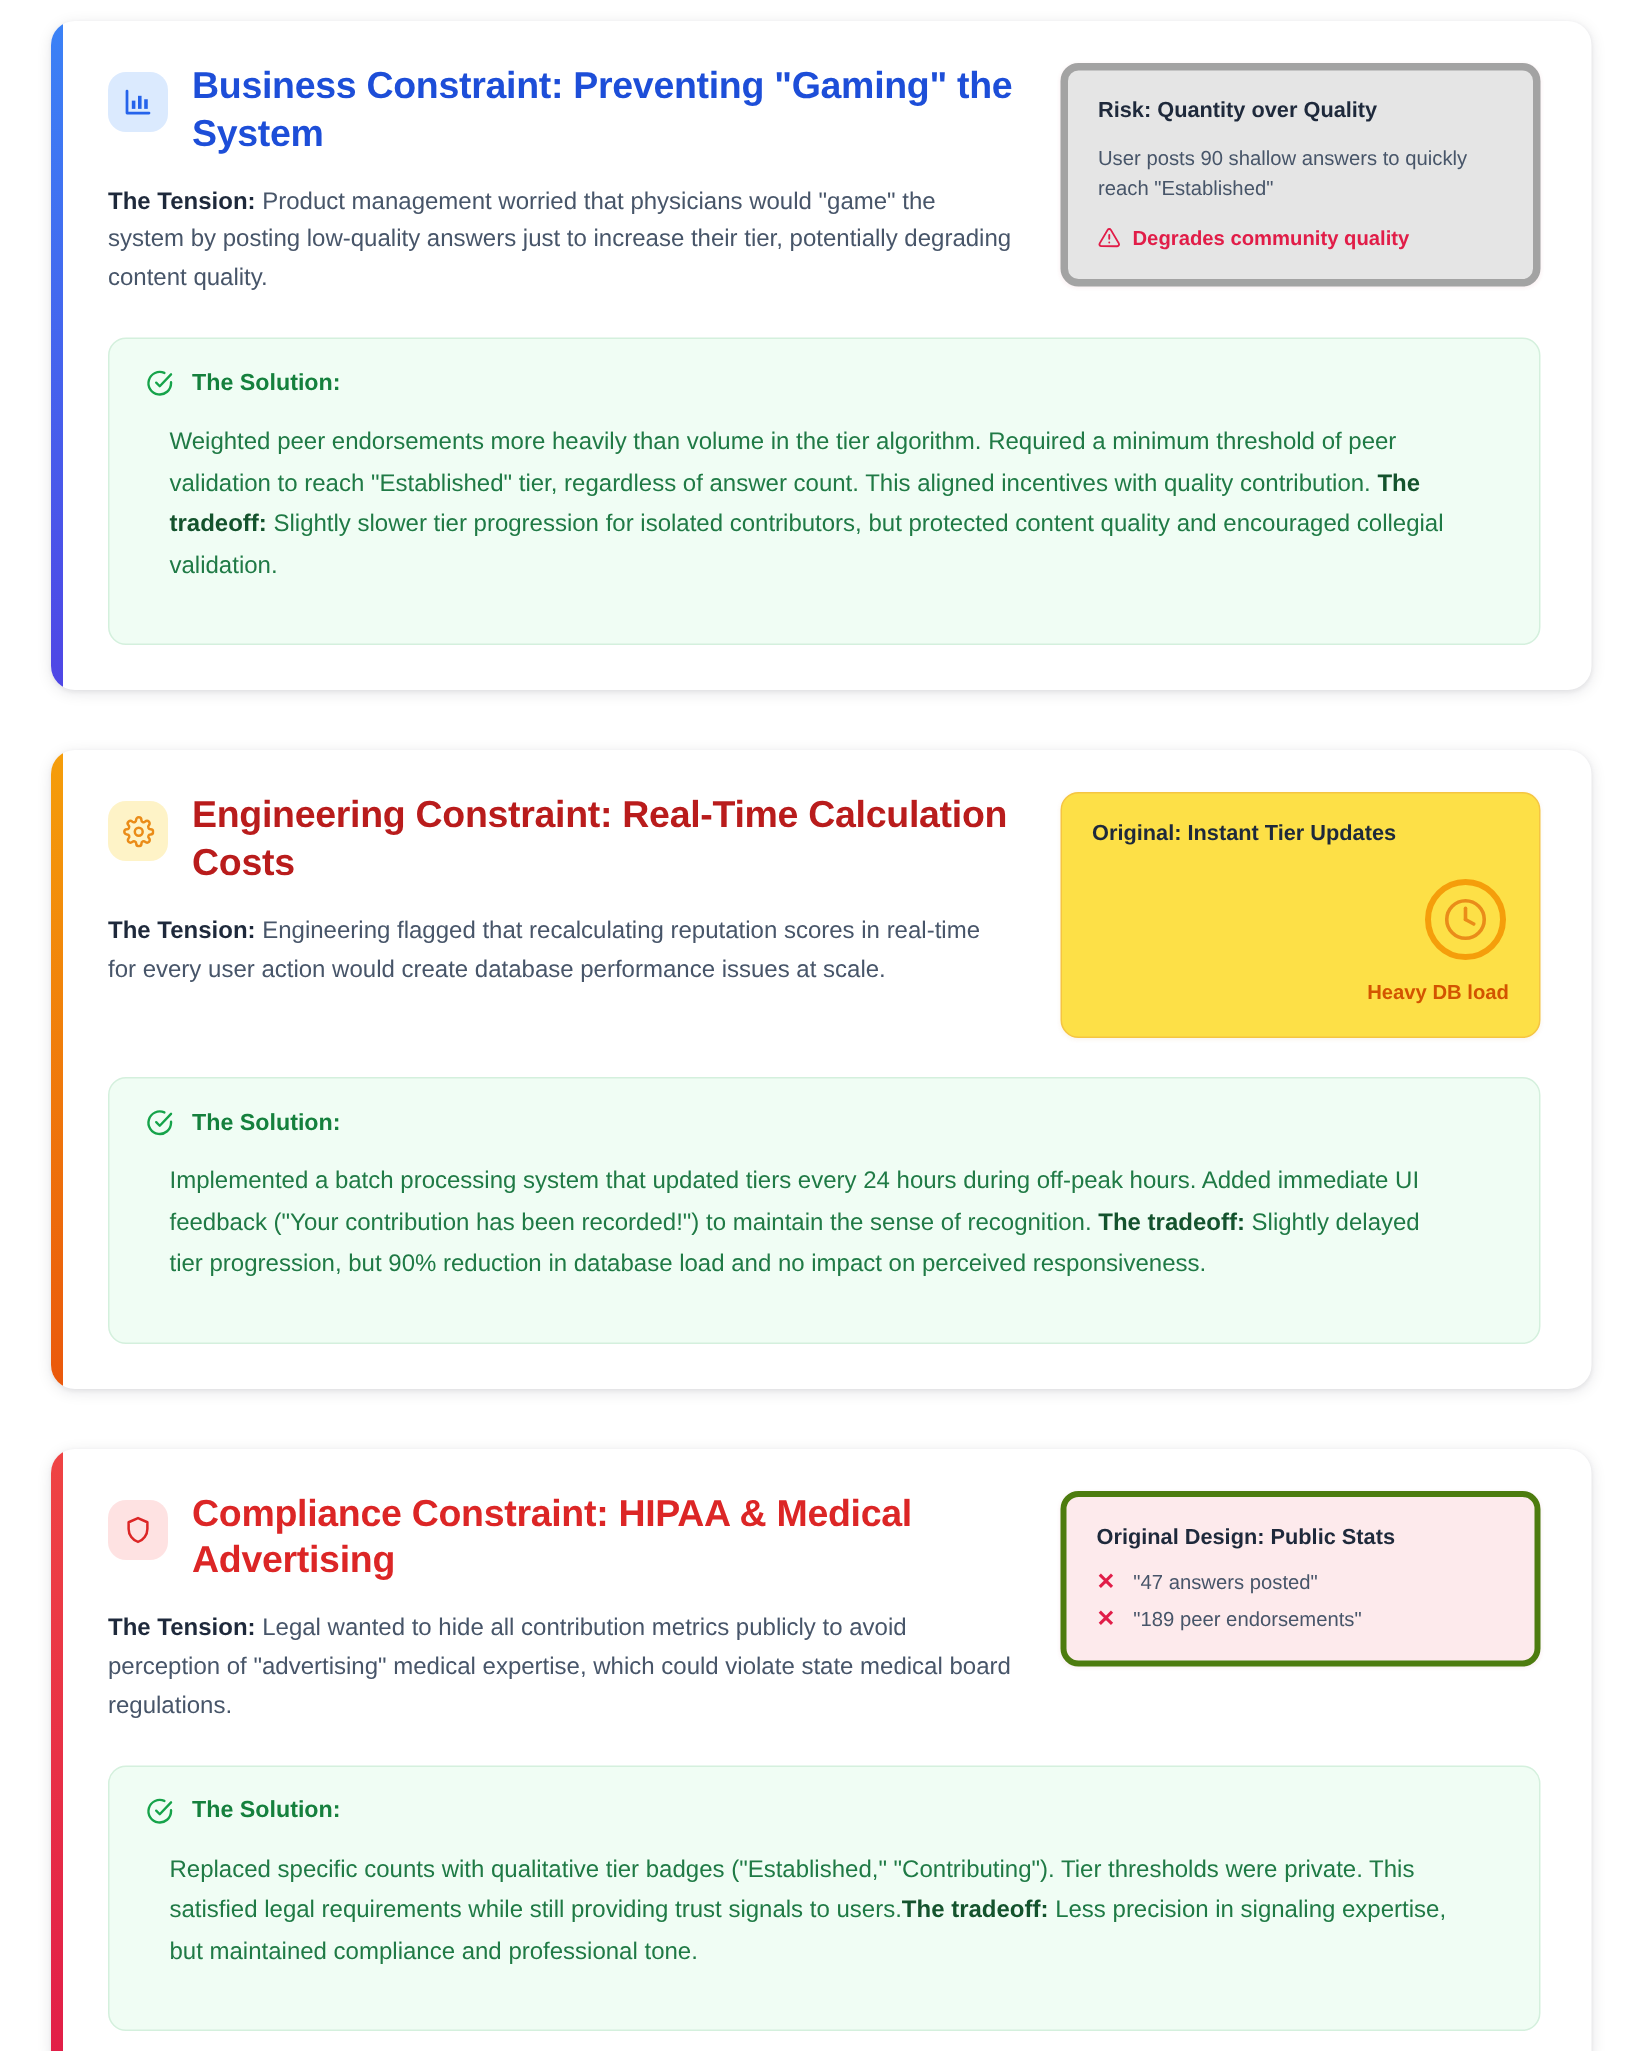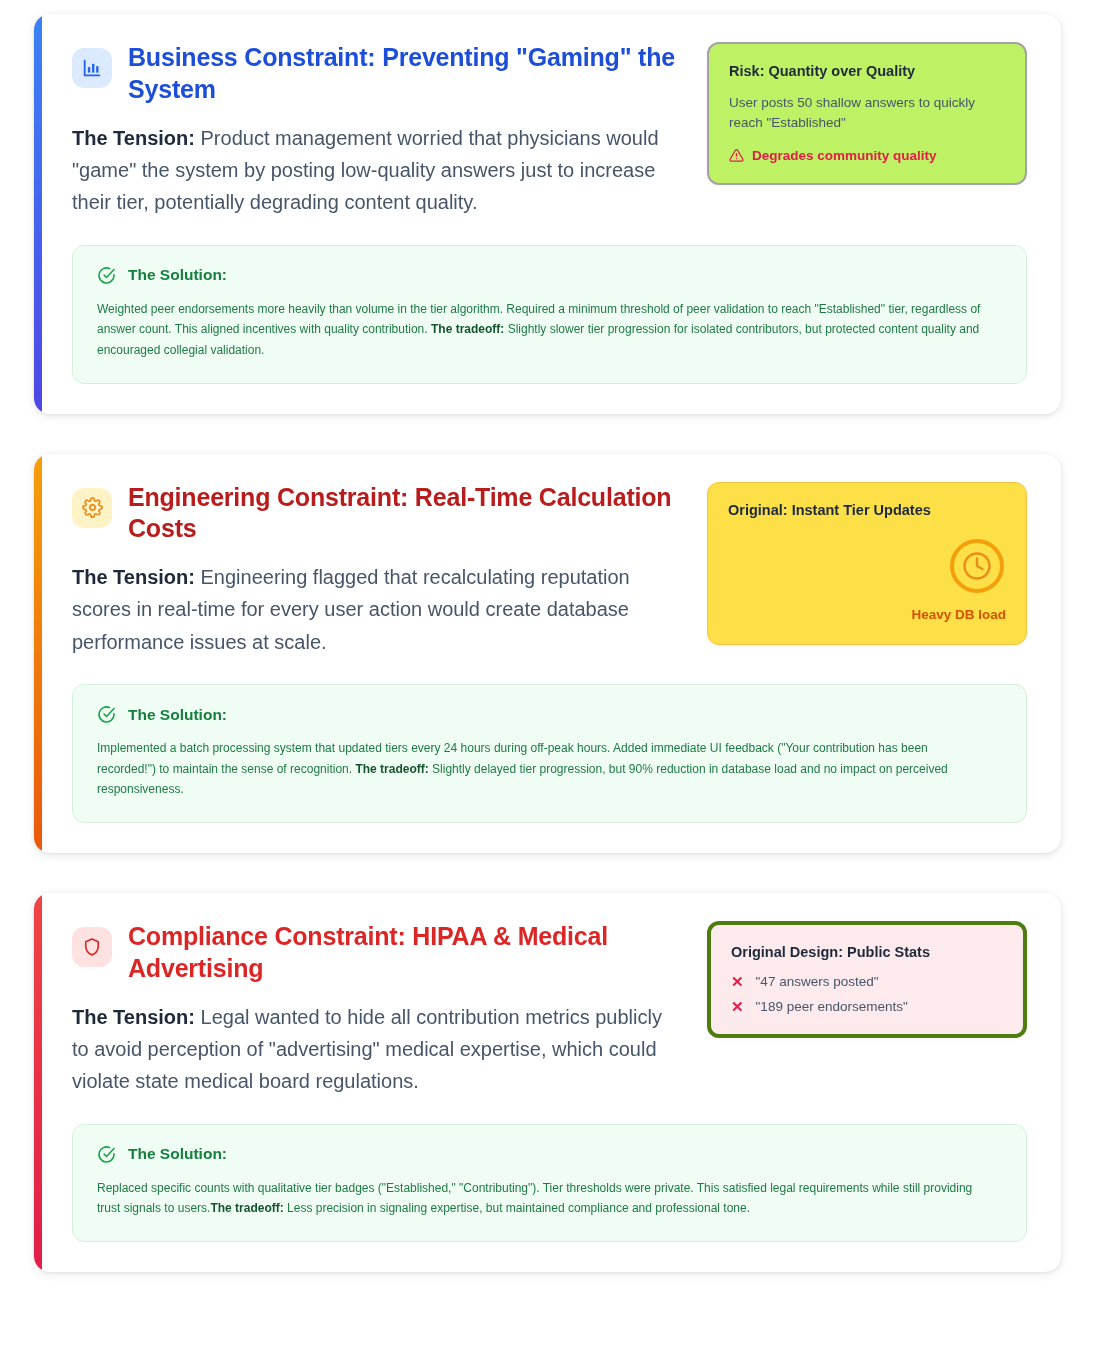--- a/index.html
+++ b/index.html
@@ -71,34 +71,34 @@
     line-height: 1.27;
     font-weight: 700;
     letter-spacing: -0.2px;
   }
   h2.blue   { color: #1d4ed8; }
   h2.orange { color: #b91c1c; }
   h2.red    { color: #dc2626; }
 
   .tension {
     margin: 16px 0 0 0;
-    font-size: 20px;
+    font-size: 16px;
     line-height: 1.62;
     color: #475569;
   }
   .tension b { color: #1e293b; font-weight: 700; }
 
   
   .side-box {
     border-radius: 12px;
     padding: 18px 20px 20px 20px;
   }
   .side-box.risk {
-    background: #bef264;
-    border: 2px solid #a3a3a3;
+    background: #e5e5e5;
+    border: 5px solid #a3a3a3;
     box-shadow: 0 1px 3px rgba(190,24,60,.07);
   }
   .side-box.amber {
     background: #fde047;
     border: 1px solid #f5c542;
     box-shadow: 0 1px 3px rgba(180,120,10,.07);
   }
   .side-box.stats {
     background: #fdeaec;
     border: 4px solid #4d7c0f;
@@ -168,24 +168,24 @@
     align-items: center;
     gap: 12px;
     margin-bottom: 14px;
   }
   .sol-head-text {
     font-size: 15.5px;
     font-weight: 700;
     color: #15803d;
   }
   .sol-body {
-    font-size: 12px;
+    font-size: 16px;
     line-height: 1.72;
     color: #1f7a45;
-    margin: 0;
+    margin: 16px;
   }
   .sol-body b { color: #14532d; font-weight: 700; }
 
   svg { display: block; }
 </style>
 </head>
 <body>
 
 <div class="page">
 
@@ -210,21 +210,21 @@
         </div>
 
         <p class="tension">
           <b>The Tension:</b><span> Product management worried that physicians would "game" the system by posting low-quality answers just to increase their tier, potentially degrading content quality.</span>
         </p>
       </div>
 
       <aside class="card-right">
         <div class="side-box risk">
           <p class="side-title">Risk: Quantity over Quality</p>
-          <p class="side-desc">User posts 50 shallow answers to quickly reach "Established"</p>
+          <p class="side-desc">User posts 90 shallow answers to quickly reach "Established"</p>
           <div class="side-warn">
             <span>
               <svg width="15" height="15" viewBox="0 0 24 24" fill="none" stroke="#e11d48" stroke-width="2" stroke-linecap="round" stroke-linejoin="round">
                 <path d="M10.3 3.6 1.8 18a2 2 0 0 0 1.7 3h17a2 2 0 0 0 1.7-3L13.7 3.6a2 2 0 0 0-3.4 0z"></path>
                 <line x1="12" y1="9" x2="12" y2="13"></line>
                 <line x1="12" y1="17" x2="12.01" y2="17"></line>
               </svg>
             </span>
             <span>Degrades community quality</span>
           </div>

